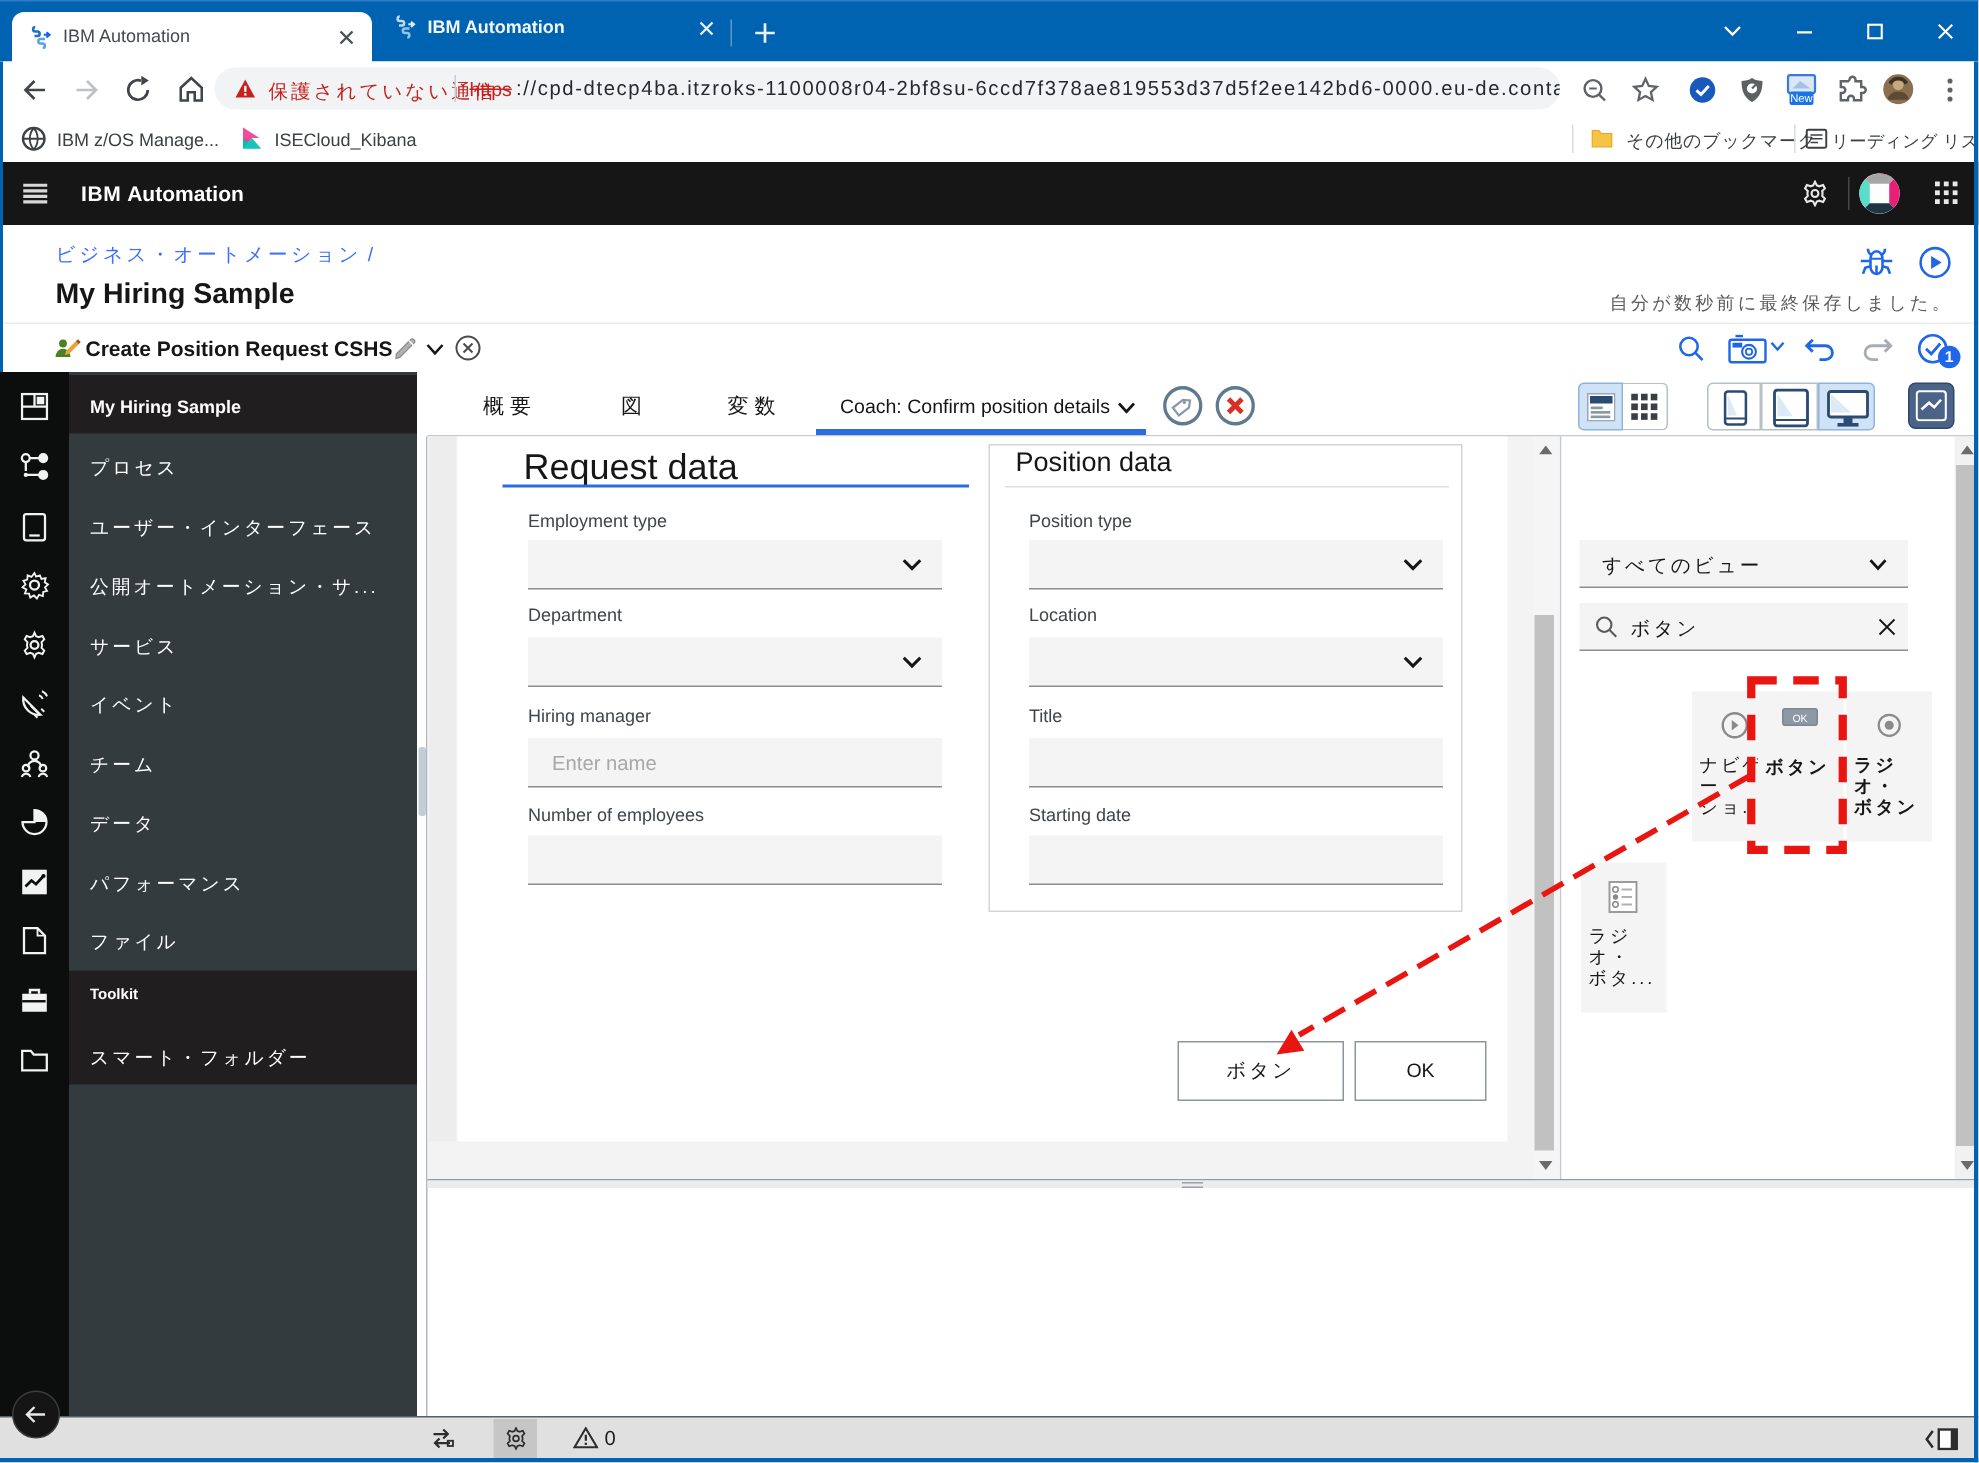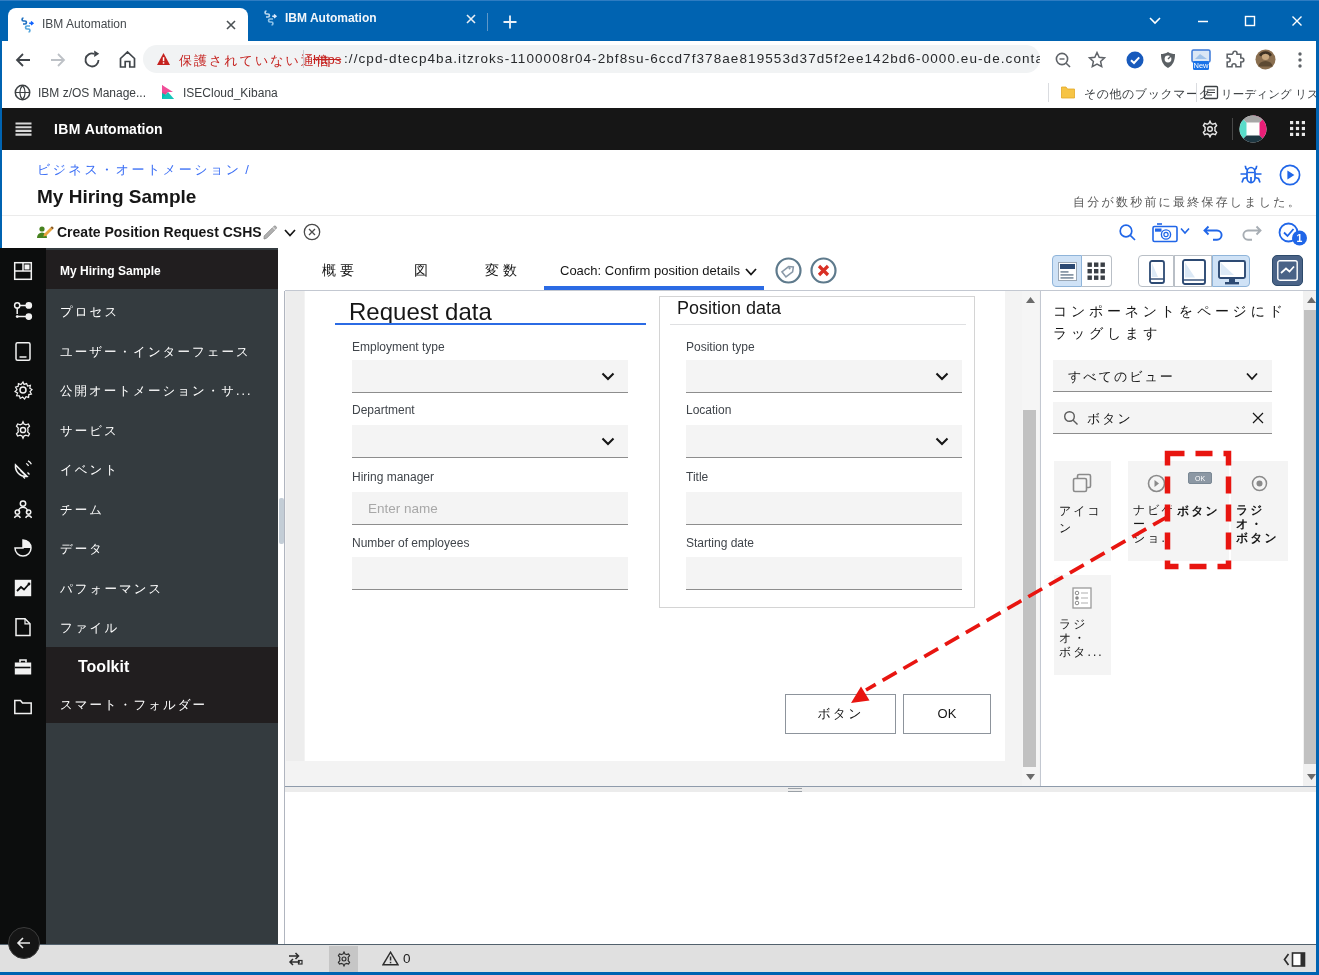--- a/index.html
+++ b/index.html
@@ -351,21 +351,21 @@
     <div class="abs jp" style="left:14px;top:56px;">プロセス</div>
     <div class="abs jp" style="left:14px;top:96px;">ユーザー・インターフェース</div>
     <div class="abs jp" style="left:14px;top:135px;">公開オートメーション・サ...</div>
     <div class="abs jp" style="left:14px;top:175px;">サービス</div>
     <div class="abs jp" style="left:14px;top:214px;">イベント</div>
     <div class="abs jp" style="left:14px;top:254px;">チーム</div>
     <div class="abs jp" style="left:14px;top:293px;">データ</div>
     <div class="abs jp" style="left:14px;top:333px;">パフォーマンス</div>
     <div class="abs jp" style="left:14px;top:372px;">ファイル</div>
     <div class="abs" style="left:0;top:399px;width:232px;height:76px;background:#211e1f;">
-      <span class="abs" style="left:32px;top:11px;font-weight:bold;font-size:16px;">Toolkit</span>
+      <span class="abs" style="left:14px;top:11px;font-weight:bold;font-size:10px;">Toolkit</span>
       <span class="abs jp" style="left:14px;top:50px;">スマート・フォルダー</span>
     </div>
   </div>
 
   <div class="abs" style="left:278px;top:0;width:7px;height:696px;background:#fff;"></div>
   <div class="abs" style="left:279px;top:250px;width:5px;height:46px;background:#c3cdd6;border-radius:2px;"></div>
 
   <div class="abs" id="tabrow" style="left:285px;top:0;width:1034px;height:43px;background:#fff;border-bottom:1px solid #c3c8d1;">
     <div class="abs jp" style="left:37px;top:14px;font-size:14px;color:#161616;letter-spacing:4px;">概要</div>
     <div class="abs jp" style="left:129px;top:14px;font-size:14px;color:#161616;">図</div>
@@ -504,45 +504,37 @@
       <div class="abs" style="left:1px;top:119px;width:13px;height:357px;background:#c1c1c1;"></div>
       <svg class="abs" style="left:4px;top:483px;" width="9" height="6" viewBox="0 0 9 6">
           <path d="M4.5 6 L9 0 L0 0 Z" fill="#6b6b6b"></path>
         </svg>
     </div>
   </div>
 
   <div class="abs" style="left:1040px;top:43px;width:1px;height:495px;background:#c3c8d1;"></div>
 
   <div class="abs" id="palette" style="left:1041px;top:43px;width:262px;height:495px;background:#fff;">
-    <div class="abs jp" style="left:12px;top:9px;width:238px;font-size:14px;color:#161616;letter-spacing:3.7px;line-height:22px;">コンポーネントをページにドラッグします</div>
     <div class="abs" style="left:12px;top:69px;width:219px;height:32px;background:#f4f4f4;border-bottom:1px solid #8d8d8d;">
       <span class="abs jp" style="left:15px;top:8px;font-size:13px;color:#161616;">すべてのビュー</span>
       <svg class="abs" style="left:192px;top:12px;" width="14" height="9" viewBox="0 0 14 9">
           <path d="M2 1.5 L7 7 L12 1.5" fill="none" stroke="#161616" stroke-width="1.8"></path>
         </svg>
     </div>
     <div class="abs" style="left:12px;top:111px;width:219px;height:32px;background:#f4f4f4;border-bottom:1px solid #8d8d8d;">
       <svg class="abs" style="left:10px;top:8px;" width="16" height="16" viewBox="0 0 16 16">
           <circle cx="6.5" cy="6.5" r="4.8" fill="none" stroke="#5a5a5a" stroke-width="1.4"></circle>
           <path d="M10.2 10.2 L14.5 14.5" stroke="#5a5a5a" stroke-width="1.4"></path>
         </svg>
       <span class="abs jp" style="left:34px;top:8px;font-size:13px;color:#161616;">ボタン</span>
       <svg class="abs" style="left:198px;top:9px;" width="14" height="14" viewBox="0 0 14 14">
           <path d="M2 2 L12 12 M12 2 L2 12" stroke="#161616" stroke-width="1.2"></path>
         </svg>
     </div>
 
-    <div class="abs" style="left:13px;top:170px;width:57px;height:100px;background:#f4f4f4;">
-      <svg class="abs" style="left:18px;top:12px;" width="20" height="20" viewBox="0 0 20 20">
-          <rect x="5.5" y="1.5" width="13" height="13" rx="1.5" fill="none" stroke="#8a8a8a" stroke-width="1.6"></rect>
-          <rect x="1.5" y="5.5" width="13" height="13" rx="1.5" fill="#f4f4f4" stroke="#8a8a8a" stroke-width="1.6"></rect>
-        </svg>
-      <div class="abs jp" style="left:5px;top:42px;font-size:12px;color:#161616;">アイコン</div>
-    </div>
     <div class="abs" style="left:72px;top:170px;width:57px;height:100px;background:#f4f4f4;margin-left:15px;">
       <svg class="abs" style="left:19px;top:13px;" width="19" height="19" viewBox="0 0 19 19">
           <circle cx="9.5" cy="9.5" r="8" fill="none" stroke="#8a8a8a" stroke-width="1.6"></circle>
           <path d="M7.5 6 L12 9.5 L7.5 13 Z" fill="#8a8a8a"></path>
         </svg>
       <div class="abs jp" style="left:5px;top:42px;font-size:12px;color:#161616;line-height:14px;">ナビゲー<br>ショ.</div>
     </div>
     <div class="abs" style="left:131px;top:170px;width:57px;height:100px;background:#f4f4f4;">
       <svg class="abs" style="left:16px;top:11px;" width="24" height="12" viewBox="0 0 24 12">
           <rect x="0.5" y="0.5" width="23" height="11" rx="1.5" fill="#8c98a4" stroke="#7a8894"></rect>

